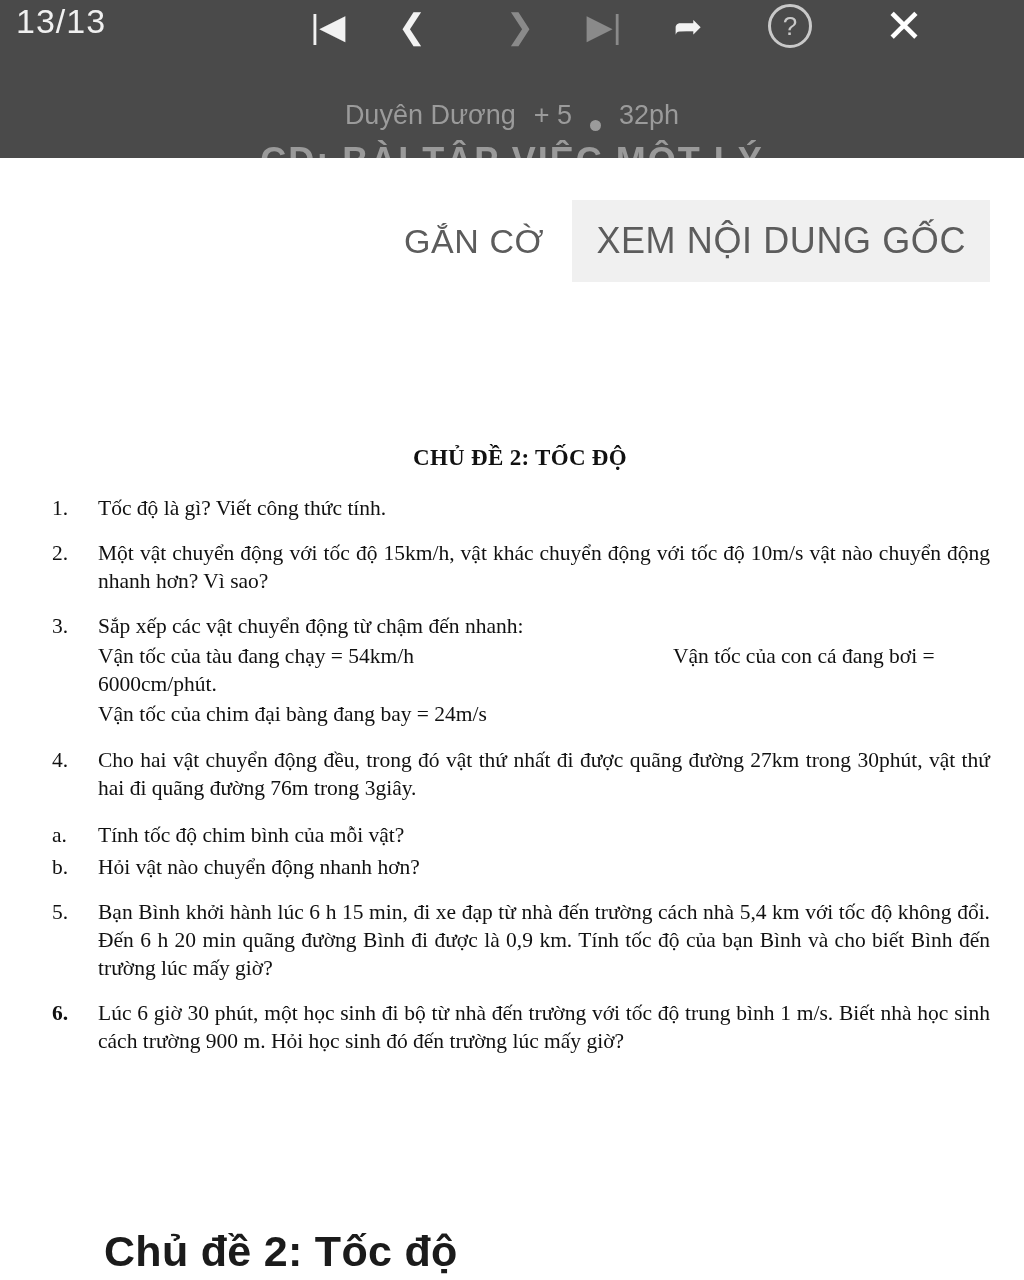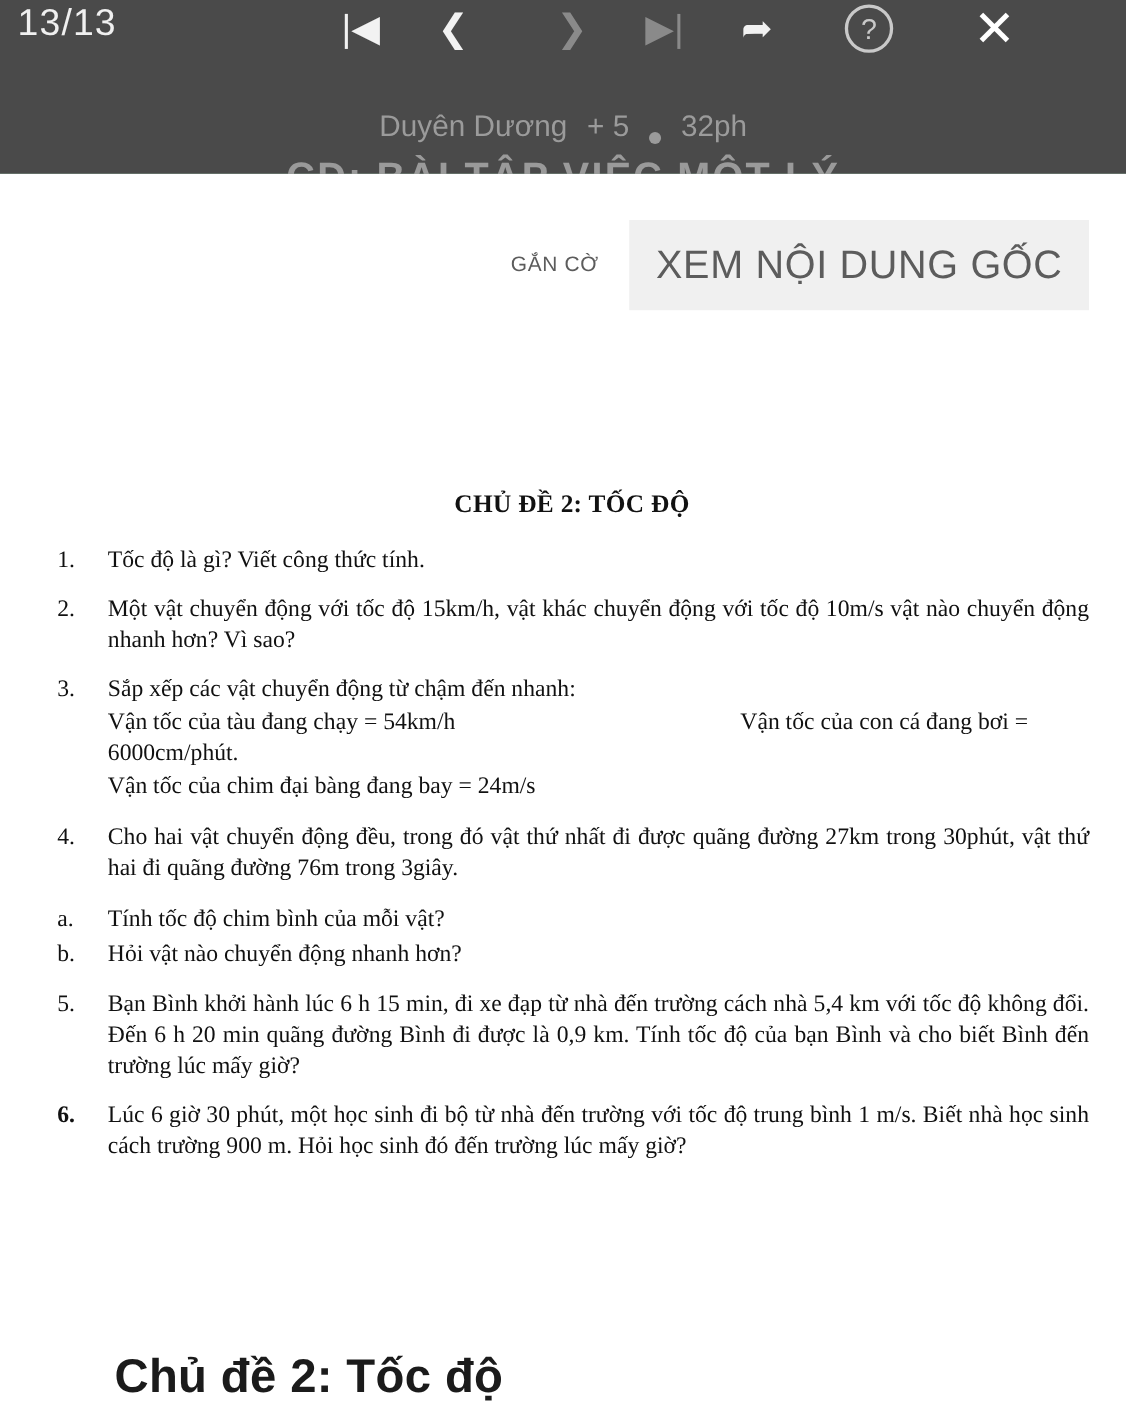--- a/index.html
+++ b/index.html
@@ -9,21 +9,21 @@
     width: 1024px;
     height: 1280px;
     background: #ffffff;
     font-family: "Liberation Sans", sans-serif;
     overflow: hidden;
   }
   .screen {
     position: relative;
     width: 1024px;
     height: 1280px;
-    background: #14532d;
+    background: #e5e5e5;
     overflow: hidden;
   }
 
   
   .viewer-top {
     position: absolute;
     left: 0; top: 0;
     width: 1024px;
     height: 158px;
     background: #4a4a4a;
@@ -111,21 +111,21 @@
 
   .actions {
     position: absolute;
     right: 34px; top: 42px;
     display: flex;
     align-items: center;
     gap: 18px;
   }
   .flag-btn {
     color: #5c5c5c;
-    font-size: 19px;
+    font-size: 34px;
     letter-spacing: .6px;
     padding: 12px 10px;
     background: transparent;
     border: none;
     cursor: pointer;
     font-family: "Liberation Sans", sans-serif;
   }
   .source-btn {
     background: #f0f0f0;
     color: #5c5c5c;

